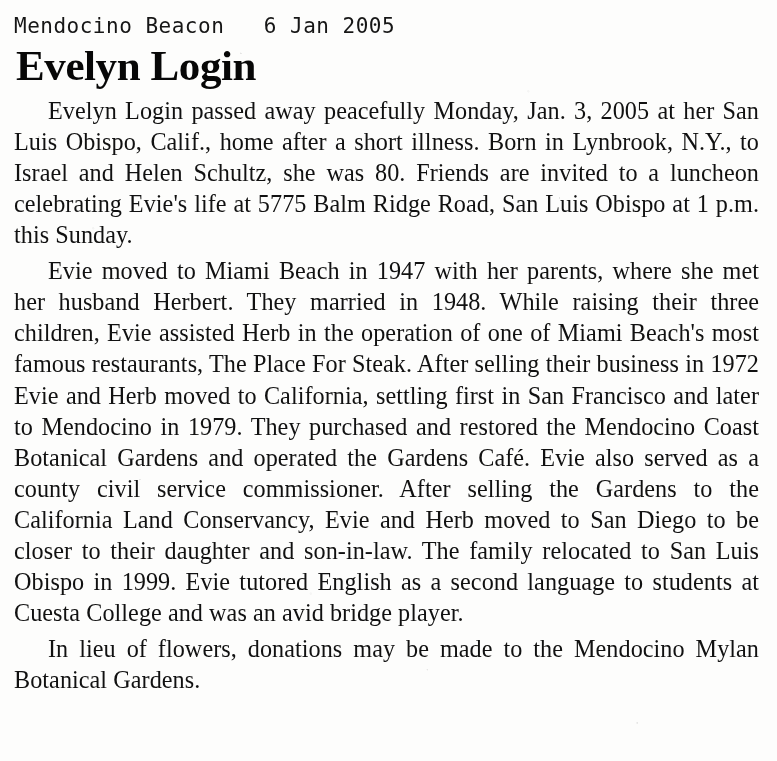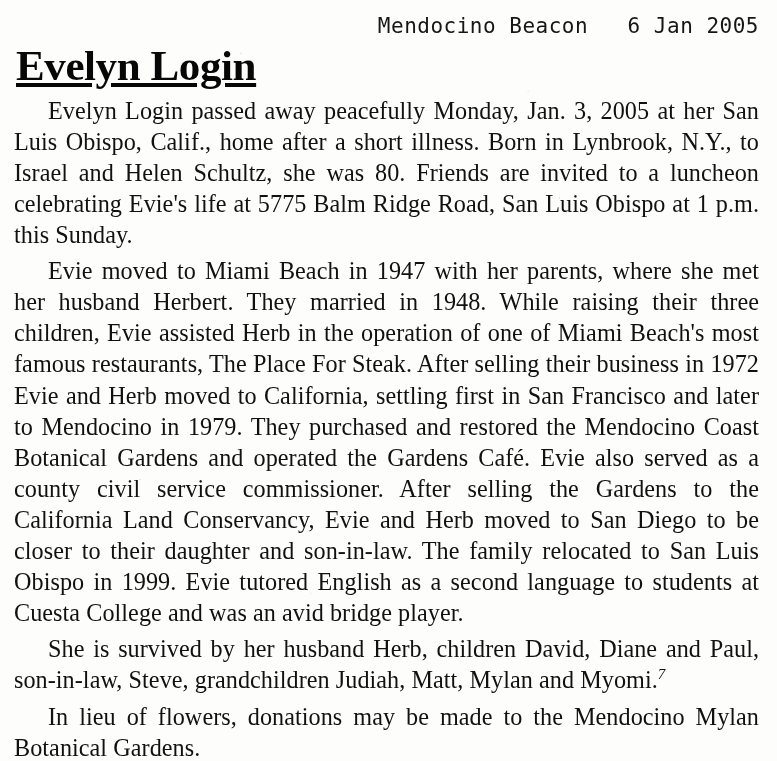--- a/index.html
+++ b/index.html
@@ -21,37 +21,36 @@
     box-sizing: border-box;
     padding: 14px 18px 0 14px;
     background:
       radial-gradient(circle at 12% 30%, rgba(0,0,0,0.035) 0 1px, transparent 1.5px),
       radial-gradient(circle at 68% 12%, rgba(0,0,0,0.03) 0 1px, transparent 1.5px),
       radial-gradient(circle at 40% 78%, rgba(0,0,0,0.03) 0 1px, transparent 1.5px),
       radial-gradient(circle at 88% 60%, rgba(0,0,0,0.03) 0 1px, transparent 1.5px),
       #fdfdfc;
   }
   .source-line {
-    text-align: right;
+    text-align: left;
     font-family: "DejaVu Sans Mono", monospace;
     font-size: 21px;
     letter-spacing: 0.5px;
     color: #161616;
     margin: 0 0 6px 0;
     white-space: pre;
   }
   .headline {
     font-family: "Liberation Serif", serif;
     font-weight: bold;
     font-size: 43px;
     line-height: 1.04;
     letter-spacing: -0.4px;
     margin: 0 0 6px 2px;
     color: #070707;
-    text-decoration: underline;
   }
   .body-text {
     font-size: 24.2px;
     line-height: 1.285;
     text-align: justify;
     text-justify: inter-word;
     color: #111111;
     margin: 0;
     letter-spacing: 0.05px;
   }
@@ -90,19 +89,18 @@
 
   <div class="source-line">Mendocino Beacon   6 Jan 2005</div>
 
   <h1 class="headline">Evelyn Login</h1>
 
   <div class="body-text">
     <p class="para">Evelyn Login passed away peacefully Monday, Jan. 3, 2005 at her San Luis Obispo, Calif., home after a short illness. Born in Lynbrook, N.Y., to Israel and Helen Schultz, she was 80. Friends are invited to a luncheon celebrating Evie's life at 5775 Balm Ridge Road, San Luis Obispo at 1 p.m. this Sunday.</p>
 
     <p class="para">Evie moved to Miami Beach in 1947 with her parents, where she met her husband Herbert. They married in 1948. While raising their three children, Evie assisted Herb in the operation of one of Miami Beach's most famous restaurants, The Place For Steak. After selling their business in 1972 Evie and Herb moved to California, settling first in San Francisco and later to Mendocino in 1979. They purchased and restored the Mendocino Coast Botanical Gardens and operated the Gardens Café. Evie also served as a county civil service commissioner. After selling the Gardens to the California Land Conservancy, Evie and Herb moved to San Diego to be closer to their daughter and son-in-law. The family relocated to San Luis Obispo in 1999. Evie tutored English as a second language to students at Cuesta College and was an avid bridge player.</p>
 
-    <p class="para"><span>She is survived by her husband Herb, children David, Diane and Paul, son-in-law, Steve, grandchildren Judiah, Matt, Mylan and Myomi.</span><span class="footnote-mark">7</span></p>
 
     <p class="para last">In lieu of flowers, donations may be made to the Mendocino Mylan Botanical Gardens.</p>
   </div>
 
   <div class="speckle"></div>
 </div>
 
 </body></html>

